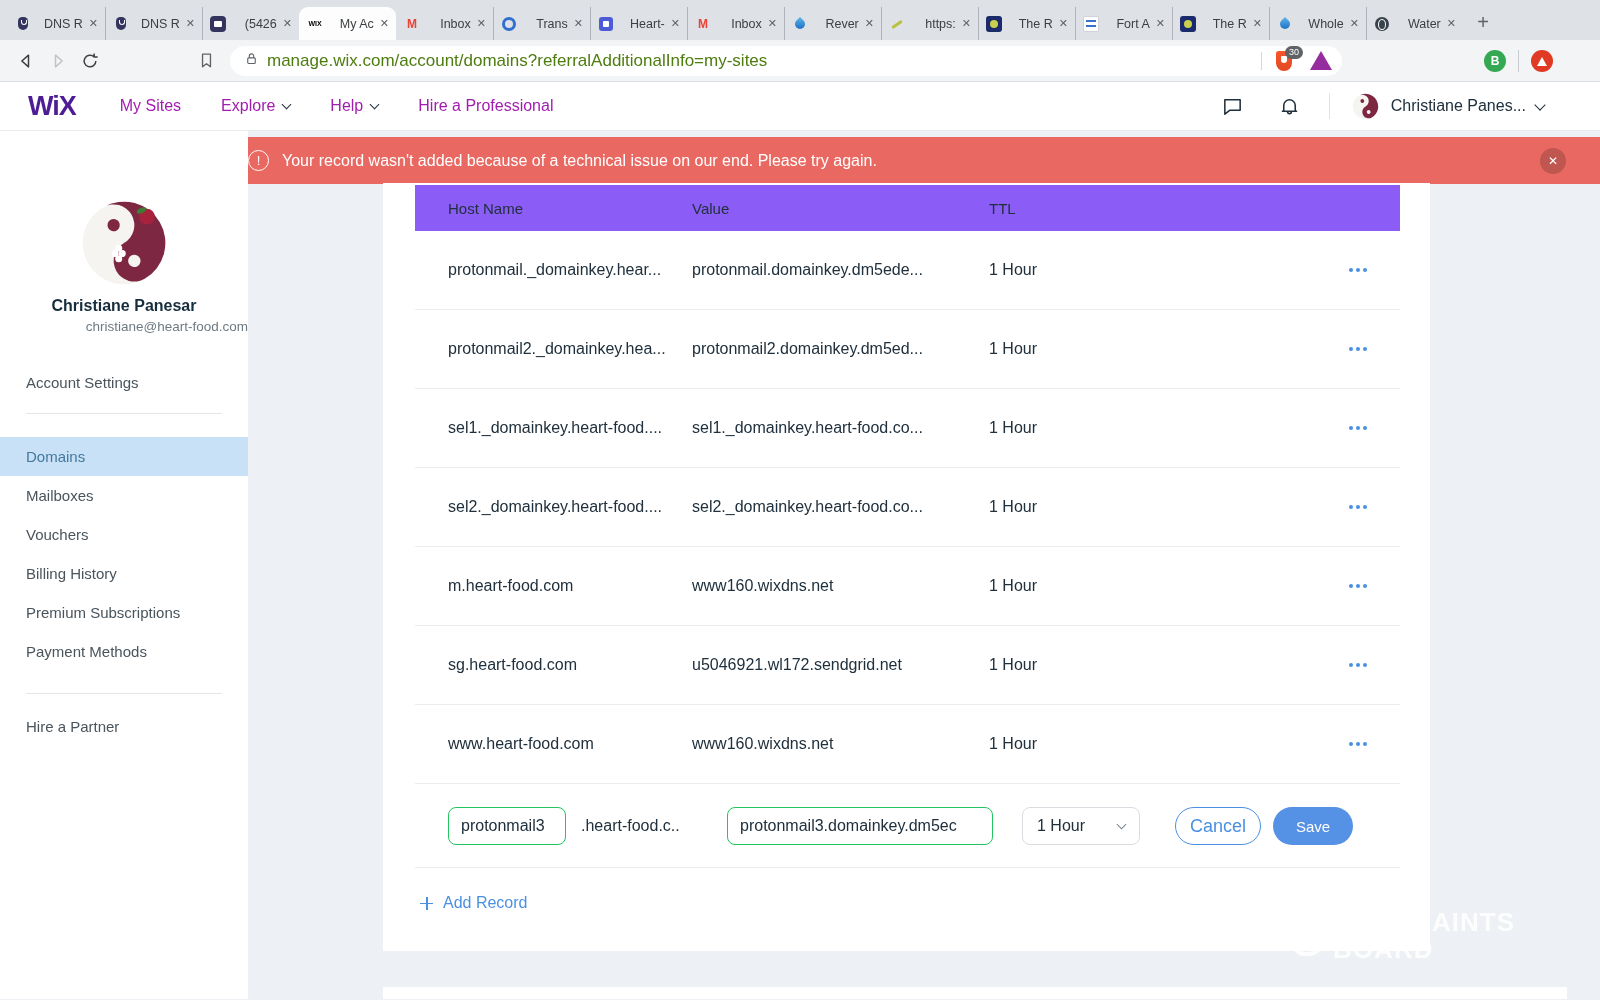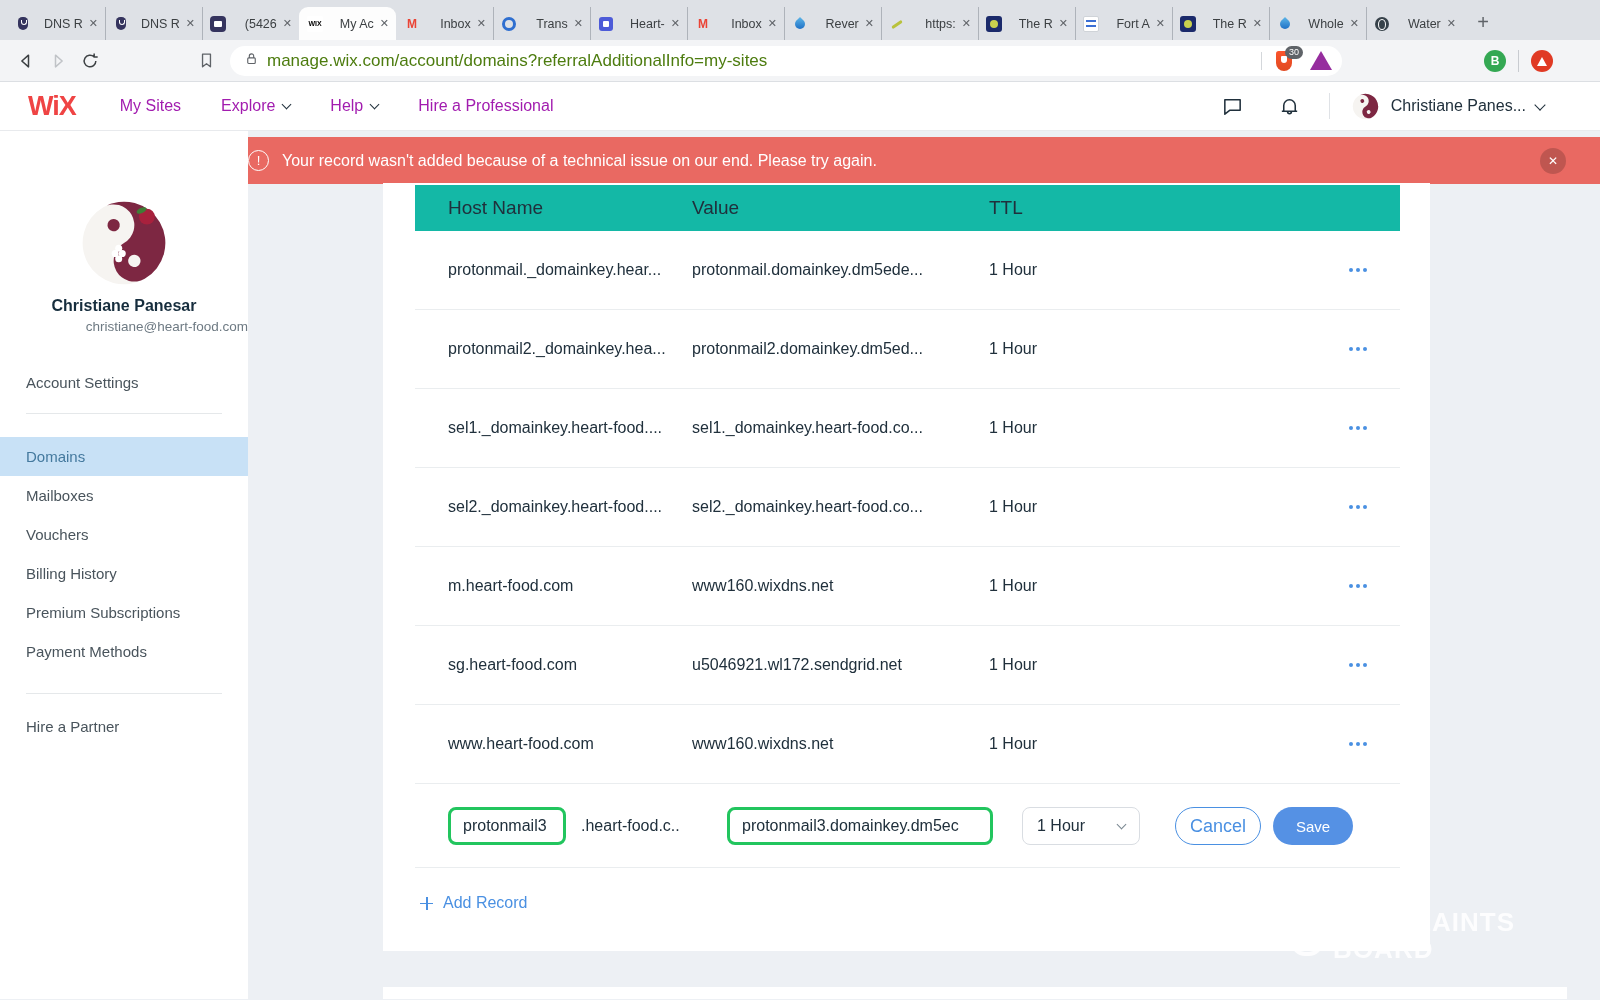--- a/index.html
+++ b/index.html
@@ -46,21 +46,21 @@
   .brave-shield::after { content:""; position:absolute; left:7px; top:6px; width:6px; height:7px; background:#fff; border-radius:1px 1px 3px 3px; }
   .shield-badge { position:absolute; right:-9px; top:-4px; background:#5f6368; color:#fff; font-size:9px; line-height:13px; padding:0 4px; border-radius:7px; }
   .bat-tri { width:0; height:0; margin-left:16px; border-left:11px solid transparent; border-right:11px solid transparent; border-bottom:19px solid #962d9e; position:relative; flex:none; }
   .ext-b { width:22px; height:22px; margin-left:142px; background:#34a853; color:#fff; border-radius:50%; font-size:12px; font-weight:bold; display:flex; align-items:center; justify-content:center; flex:none; }
   .tb-sep { width:1px; height:22px; background:#c8cbd0; margin:0 12px; }
   .rewards { width:22px; height:22px; background:#e03a24; border-radius:50%; position:relative; flex:none; }
   .rewards::after { content:""; position:absolute; left:6px; top:7px; border-left:5px solid transparent; border-right:5px solid transparent; border-bottom:9px solid #fff; }
 
   
   .wix-header { height:49px; background:#fff; display:flex; align-items:center; border-bottom:1px solid #e8eaed; }
-  .wix-logo { font-size:27px; font-weight:bold; color:#ef4444; letter-spacing:-1px; margin:0 44px 0 28px; }
+  .wix-logo { font-size:27px; font-weight:bold; color:#4c1d95; letter-spacing:-1px; margin:0 44px 0 28px; }
   .nav-item { font-size:16px; color:#a21caf; margin-right:40px; display:flex; align-items:center; cursor:pointer; }
   .chev { display:inline-block; width:7px; height:7px; border-right:1.6px solid #20303c; border-bottom:1.6px solid #20303c; transform:rotate(45deg); margin:-3px 0 0 8px; }
   .hdr-right { margin-left:auto; display:flex; align-items:center; margin-right:30px; }
   .hdr-icon { margin-left:34px; display:flex; }
   .hdr-sep { width:1px; height:26px; background:#dfe2e6; margin-left:28px; }
   .hdr-avatar { width:27px; height:27px; border-radius:50%; overflow:hidden; margin-left:22px; flex:none; }
   .hdr-name { font-size:16px; color:#20303c; margin-left:12px; }
   .hdr-chev { width:8px; height:8px; border-right:1.6px solid #20303c; border-bottom:1.6px solid #20303c; transform:rotate(45deg); margin:-3px 26px 0 10px; }
 
   
@@ -76,30 +76,30 @@
   .side-item.selected { background:#c8e1f6; color:#44799e; }
   .side-hire { margin:24px 0 0 26px; font-size:15px; color:#49545c; cursor:pointer; }
 
   .banner { position:absolute; left:248px; top:6px; right:0; height:47px; background:#e96962; display:flex; align-items:center; color:#fff; font-size:16px; }
   .banner-icon { width:21px; height:21px; border:1.5px solid #fff; border-radius:50%; text-align:center; line-height:20px; font-size:13px; margin-right:13px; flex:none; }
   .banner-icon::before { content:"!"; }
   .banner-close { position:absolute; right:34px; top:11px; width:26px; height:26px; border-radius:50%; background:rgba(0,0,0,0.18); color:#fff; font-size:12px; text-align:center; line-height:26px; cursor:pointer; }
 
   .card { position:absolute; left:383px; top:52px; width:1047px; height:768px; background:#fff; }
   .table-wrap { margin:2px 30px 0 32px; }
-  .thead { height:46px; background:#14b8a6; display:flex; align-items:center; font-size:19px; color:#20303c;justify-content:center; }
+  .thead { height:46px; background:#8b5cf6; display:flex; align-items:center; font-size:15px; color:#20303c;justify-content:center; }
   .c-host { width:277px; padding-left:33px; }
   .c-value { width:297px; }
   .c-ttl { flex:1; display:flex; align-items:center; justify-content:space-between; padding-right:40px; }
   .drow { height:79px; display:flex; align-items:center; border-bottom:1px solid #eaedef; font-size:16px; color:#20303c; }
   .drow .cell { white-space:nowrap; overflow:hidden; }
   .dots { width:4px; height:4px; border-radius:50%; background:#4a90e2; box-shadow:7px 0 #4a90e2,-7px 0 #4a90e2; cursor:pointer; }
 
   .edit-row { position:relative; height:84px; border-bottom:1px solid #eaedef; }
-  .edit-row input { position:absolute; top:23px; height:38px; border:3px solid #22c55e; border-radius:8px; padding:0 12px; font-size:16px; color:#20303c; font-family:"Liberation Sans",sans-serif; outline:none; }
+  .edit-row input { position:absolute; top:23px; height:38px; border:1px solid #22c55e; border-radius:8px; padding:0 12px; font-size:16px; color:#20303c; font-family:"Liberation Sans",sans-serif; outline:none; }
   .in-host { left:33px; width:118px; }
   .host-suffix { position:absolute; left:166px; top:0; height:84px; display:flex; align-items:center; font-size:16px; color:#20303c; }
   .in-value { left:312px; width:266px; }
   .ttl-select { position:absolute; left:607px; top:23px; width:118px; height:38px; border:1px solid #d9dde2; border-radius:8px; display:flex; align-items:center; justify-content:space-between; padding:0 14px; font-size:16px; color:#20303c; cursor:pointer; }
   .sel-chev { width:7px; height:7px; border-right:1.6px solid #7a8791; border-bottom:1.6px solid #7a8791; transform:rotate(45deg); margin-top:-3px; }
   .btn-cancel { position:absolute; left:760px; top:23px; width:86px; height:38px; border:1.5px solid #4a90e2; border-radius:19px; background:#fff; color:#4a90e2; font-size:18px; display:flex; align-items:center; justify-content:center; cursor:pointer; }
   .btn-save { position:absolute; left:858px; top:23px; width:80px; height:38px; border-radius:19px; background:#5591e4; color:#fff; font-size:15px; display:flex; align-items:center; justify-content:center; cursor:pointer; }
 
   .add-row { padding:26px 0 0 5px; display:flex; align-items:center; cursor:pointer; }
   .plus-icon { position:relative; width:13px; height:13px; margin-right:10px; }

